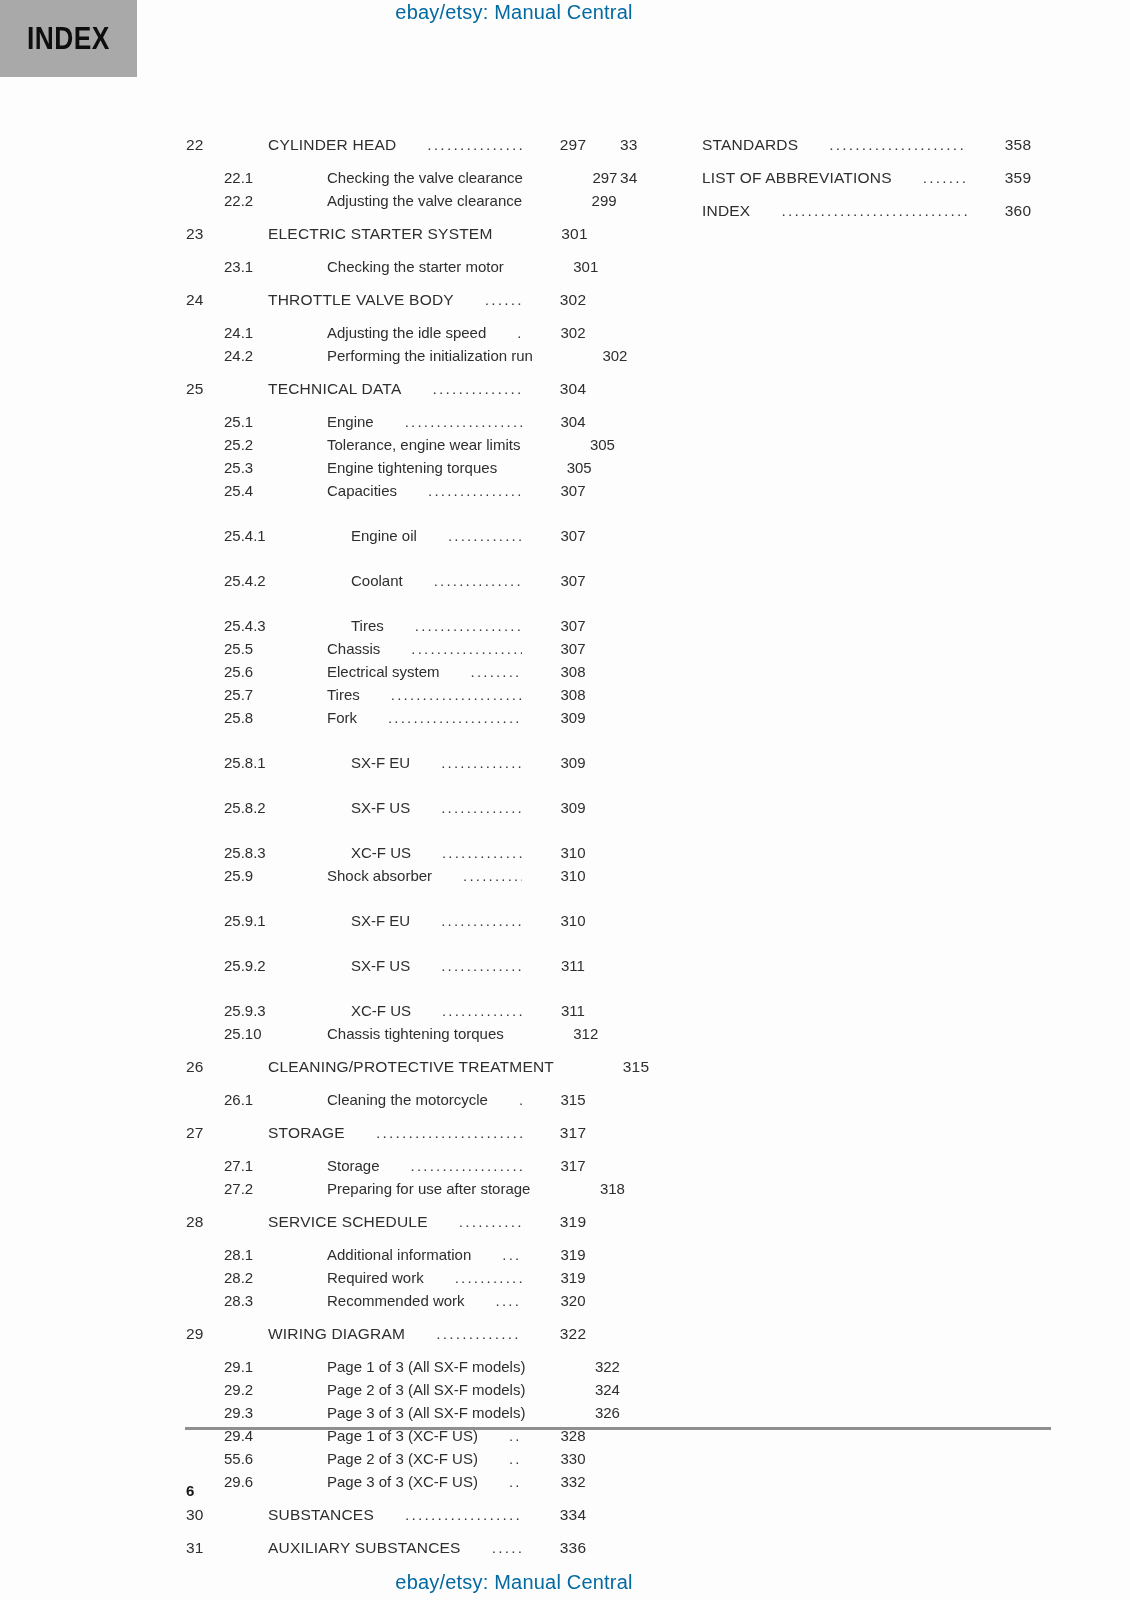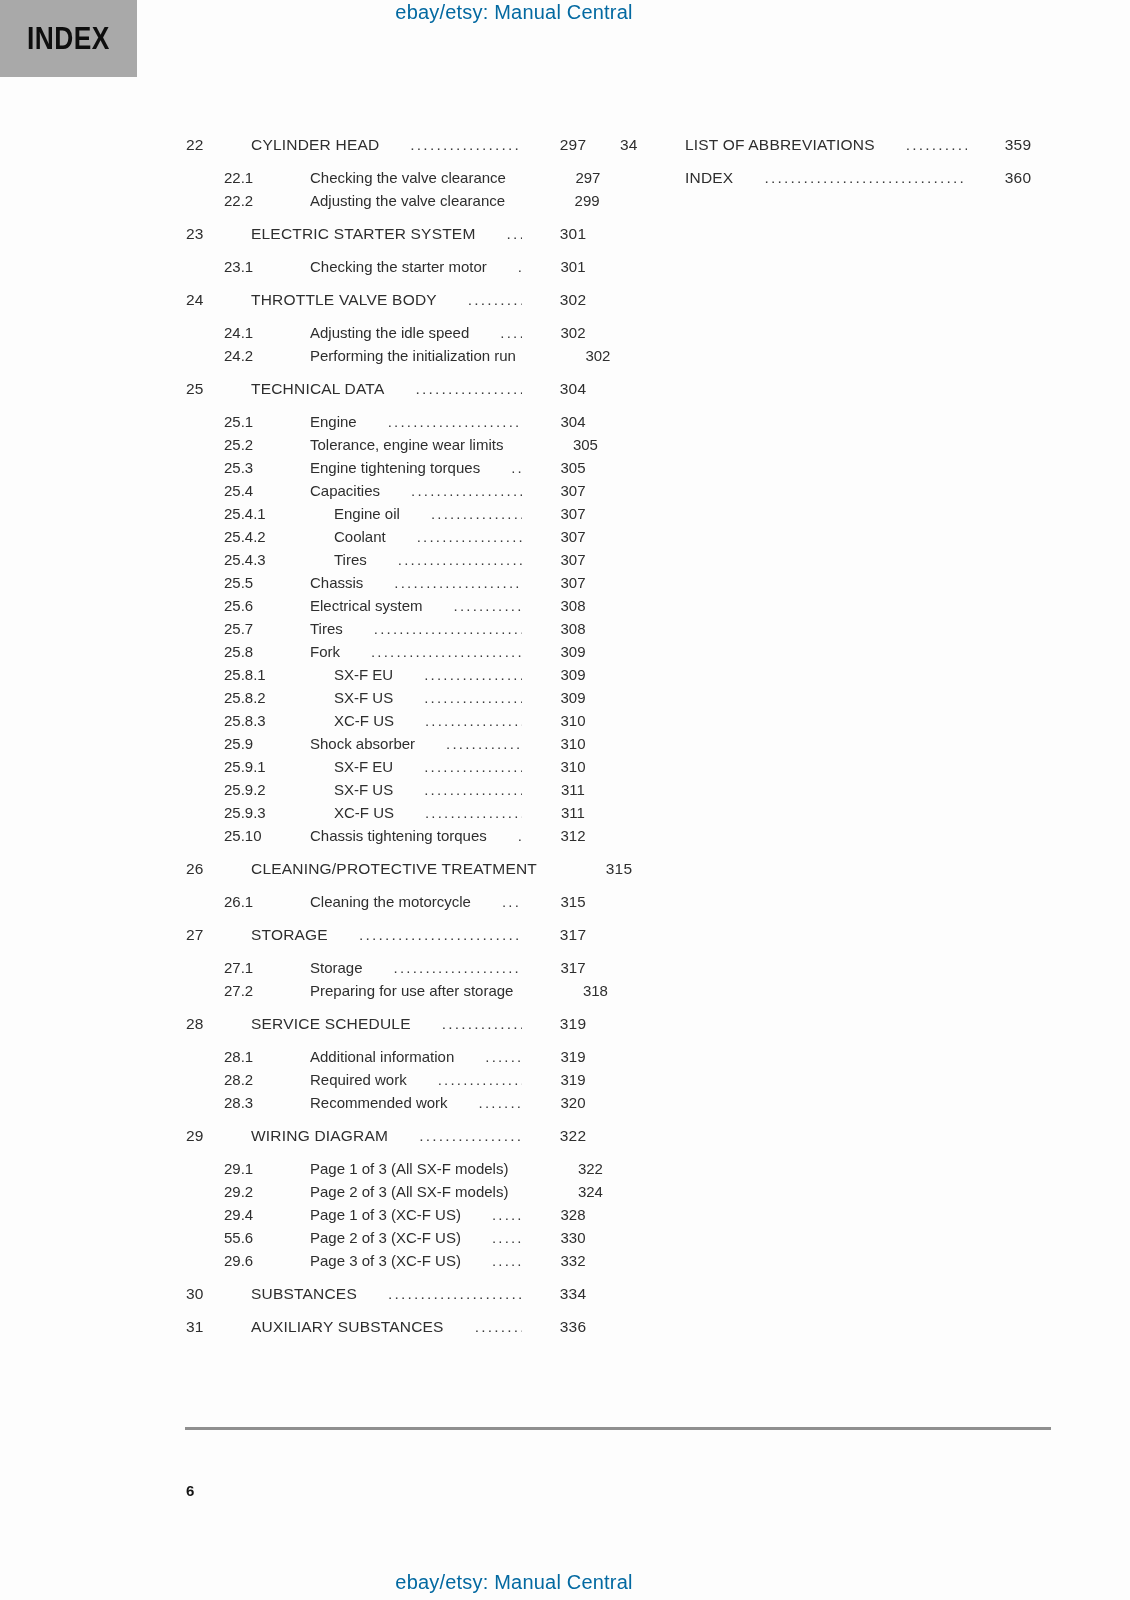--- a/index.html
+++ b/index.html
@@ -69,22 +69,22 @@
     margin: 10px 0;
     font-size: 15.5px;
     letter-spacing: 0.2px;
   }
   .toc-col .toc-row:first-child { margin-top: 0; }
 
   .toc-row .num { flex: 0 0 auto; }
   .toc-row.lvl0 .num { width: 37px; }
   .toc-row.lvl1, .toc-row.lvl2 { padding-left: 38px; }
   .toc-row.lvl1 .num { width: 58px; }
-  .toc-row.lvl2 .num { width: 82px; }
-  .toc-row .title { flex: 0 0 auto; }
+  .toc-row.lvl2 .num { width: 82px; margin-top: 22px; }
+  .toc-row .title { flex: 0 0 auto; margin-left: 17px; }
 
   .toc-row .dots {
     flex: 1 1 auto;
     overflow: hidden;
     white-space: nowrap;
     margin: 0 6px 0 3px;
     letter-spacing: 2.2px;
     color: #3a3a3a;
   }
   .toc-row .dots::after {
@@ -360,20 +360,26 @@
         <span class="dots"></span>
         <span class="pg">322</span>
       </div>
       <div class="toc-row lvl1">
         <span class="num">29.2</span>
         <span class="title">Page 2 of 3 (All SX-F models)</span>
         <span class="dots"></span>
         <span class="pg">324</span>
       </div>
       <div class="toc-row lvl1">
+        <span class="num">29.3</span>
+        <span class="title">Page 3 of 3 (All SX-F models)</span>
+        <span class="dots"></span>
+        <span class="pg">326</span>
+      </div>
+      <div class="toc-row lvl1">
         <span class="num">29.4</span>
         <span class="title">Page 1 of 3 (XC-F US)</span>
         <span class="dots"></span>
         <span class="pg">328</span>
       </div>
       <div class="toc-row lvl1">
         <span class="num">55.6</span>
         <span class="title">Page 2 of 3 (XC-F US)</span>
         <span class="dots"></span>
         <span class="pg">330</span>
@@ -393,20 +399,26 @@
       <div class="toc-row lvl0">
         <span class="num">31</span>
         <span class="title">AUXILIARY SUBSTANCES</span>
         <span class="dots"></span>
         <span class="pg">336</span>
       </div>
     </div>
 
   <div class="toc-col right" id="toc-right">
       <div class="toc-row lvl0">
+        <span class="num">33</span>
+        <span class="title">STANDARDS</span>
+        <span class="dots"></span>
+        <span class="pg">358</span>
+      </div>
+      <div class="toc-row lvl0">
         <span class="num">34</span>
         <span class="title">LIST OF ABBREVIATIONS</span>
         <span class="dots"></span>
         <span class="pg">359</span>
       </div>
       <div class="toc-row lvl0">
         <span class="num"></span>
         <span class="title">INDEX</span>
         <span class="dots"></span>
         <span class="pg">360</span>

